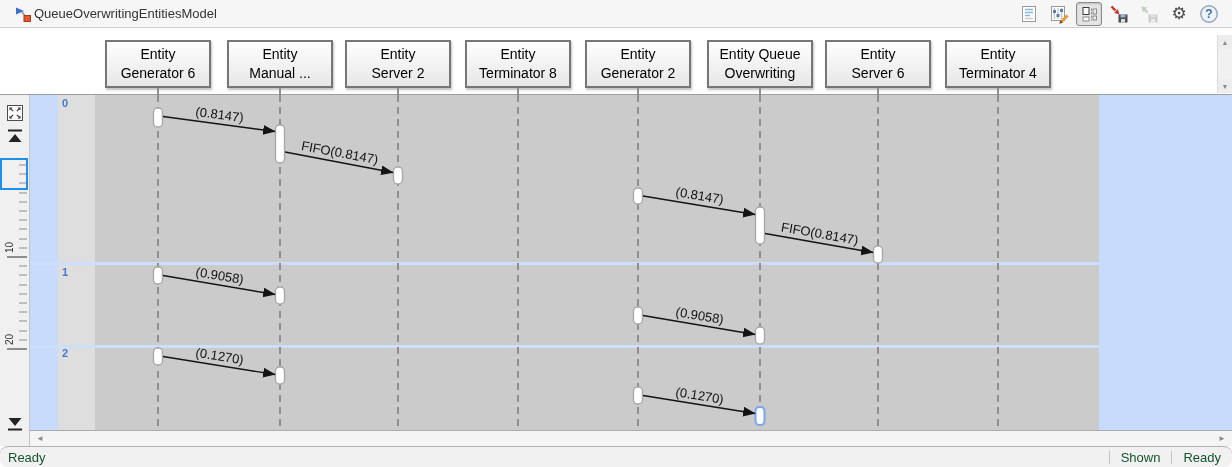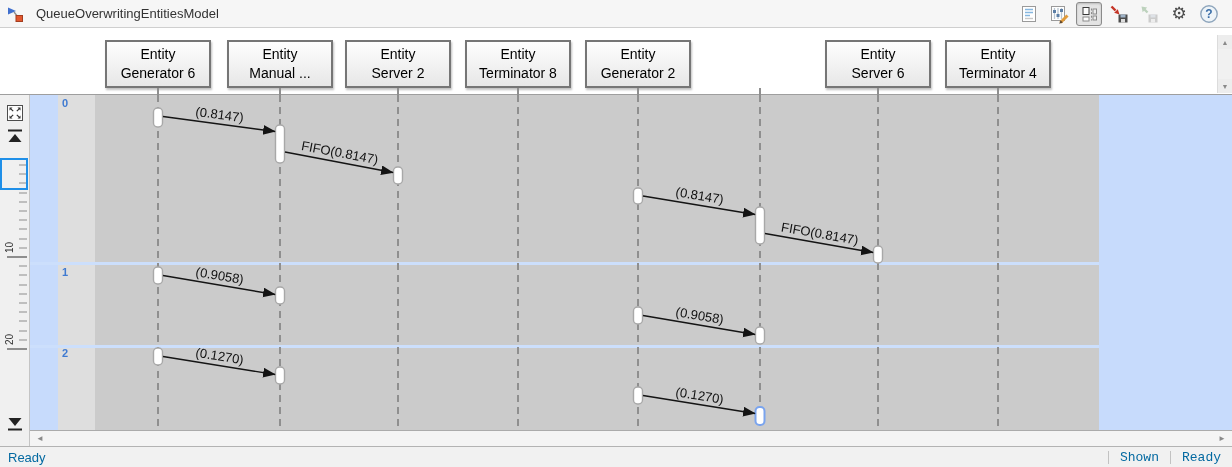--- a/index.html
+++ b/index.html
@@ -8,21 +8,21 @@
     position:relative; width:1232px; height:467px; overflow:hidden;
     font-family:"Liberation Sans", sans-serif; background:#fff;
     -webkit-font-smoothing:antialiased;
   }
   
   .titlebar {
     position:absolute; left:0; top:0; width:1232px; height:28px;
     background:#f6f6f6; border-bottom:1px solid #cfcfcf;
     display:flex; align-items:center;
   }
-  .title-left { display:flex; align-items:center; gap:11px; padding-left:7px; }
+  .title-left { display:flex; align-items:center; gap:1px; padding-left:15px; }
   .title-text { font-size:13px; color:#333; }
   .toolbar { margin-left:auto; display:flex; align-items:center; gap:4px; padding-right:10px; }
   .tbtn {
     width:26px; height:24px; border:1px solid transparent; background:transparent;
     display:flex; align-items:center; justify-content:center; border-radius:3px; padding:0;
   }
   .tbtn.active { border-color:#8a8a8a; background:#e4e4e4; box-shadow:inset 0 1px 2px rgba(0,0,0,.18); }
   .tbtn.disabled { opacity:.45; }
   .gear-glyph { font-size:17px; color:#4a4a4a; line-height:1; }
   
@@ -73,26 +73,26 @@
   .hscroll {
     position:absolute; left:30px; top:430px; width:1202px; height:16px;
     background:#f4f4f4; border-top:1px solid #ababab;
   }
   .hsbtn { position:absolute; top:0; width:16px; height:15px; border:0; background:transparent;
     font-size:8px; color:#8a8a8a; display:flex; align-items:center; justify-content:center; }
   
   .statusbar {
     position:absolute; left:0; top:446px; width:1232px; height:21px;
     background:#f1f1f1; border-top:1px solid #b3b3b3;
-    display:flex; align-items:center; font-size:13px; color:#0369a1;
+    display:flex; align-items:center; font-size:13px; color:#14532d;border-radius:8px;
   }
   .status-left { padding-left:8px; }
   .status-right { margin-left:auto; display:flex; align-items:center; height:100%; }
   .status-sep { width:1px; height:13px; background:#c2c2c2; }
-  .status-item { padding:0 11px;font-family:Liberation Mono, monospace; }
+  .status-item { padding:0 11px; }
 </style>
 </head>
 <body>
 
 <div id="app">
 
   <div class="titlebar">
     <div class="title-left">
       <svg width="18" height="16" viewBox="0 0 18 16">
         <path d="M1 1.5 L9 5 L1 8.5 z" fill="#3f6fce"></path>
@@ -173,20 +173,24 @@
     <div>Entity</div>
     <div>Server 2</div>
   </div>
   <div class="hdr" style="left:465px">
     <div>Entity</div>
     <div>Terminator 8</div>
   </div>
   <div class="hdr" style="left:585px">
     <div>Entity</div>
     <div>Generator 2</div>
+  </div>
+  <div class="hdr" style="left:707px">
+    <div>Entity Queue</div>
+    <div>Overwriting</div>
   </div>
   <div class="hdr" style="left:825px">
     <div>Entity</div>
     <div>Server 6</div>
   </div>
   <div class="hdr" style="left:945px">
     <div>Entity</div>
     <div>Terminator 4</div>
   </div>
   <div class="stub" style="left:157px"></div>

